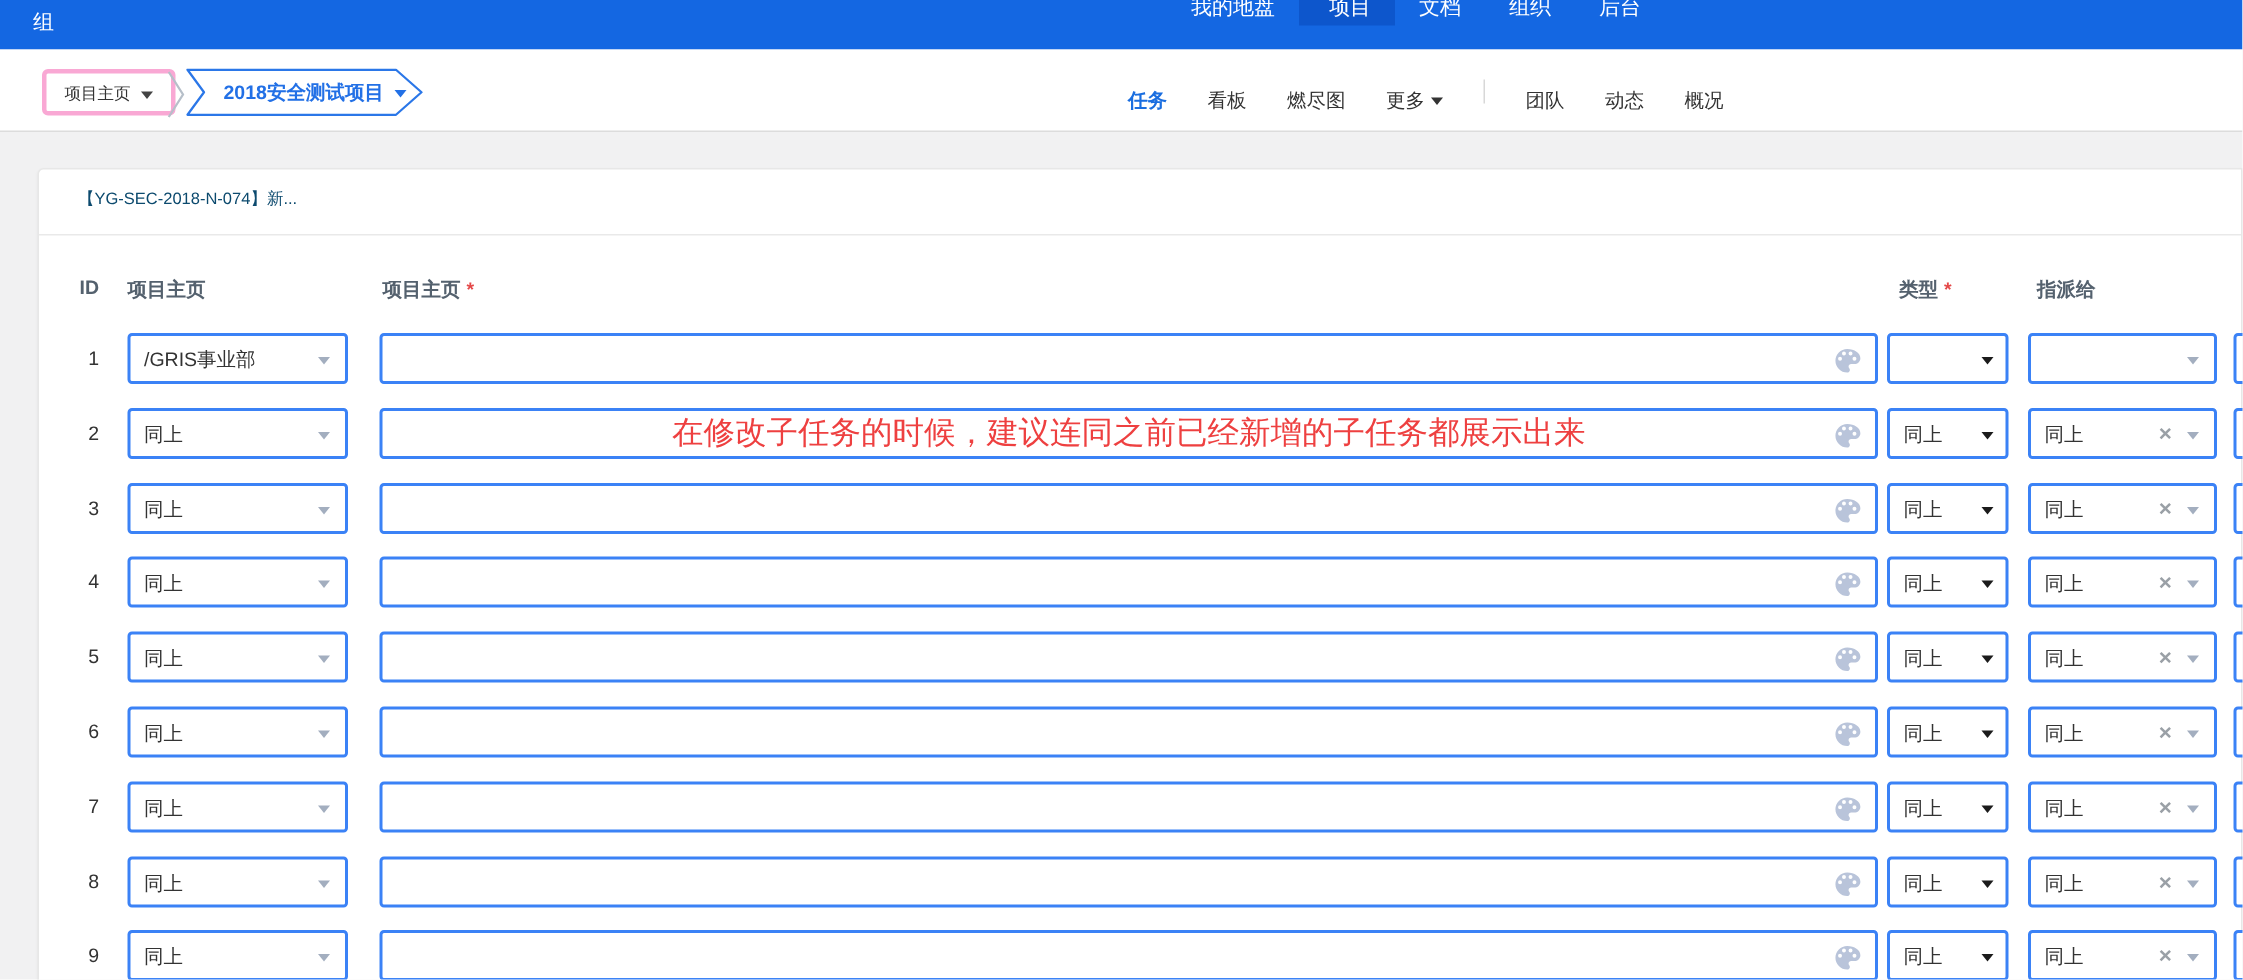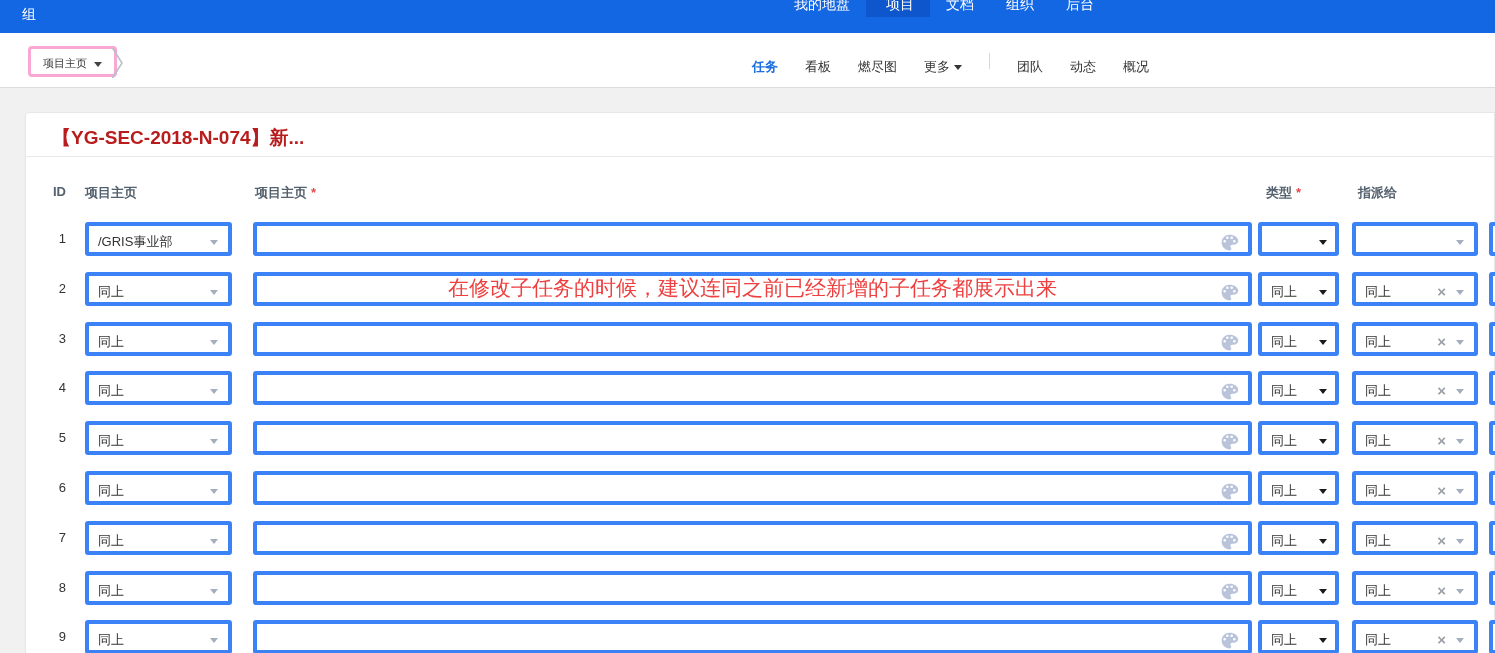--- a/index.html
+++ b/index.html
@@ -23,28 +23,28 @@
   .proj-chip{position:absolute;left:122px;top:12px;width:162px;height:33px;cursor:pointer;}
   .proj-chip .txt{position:absolute;left:27px;top:0;line-height:33px;font-size:13px;font-weight:bold;color:#2270e6;white-space:nowrap;}
   .proj-chip .caret-down{border-top-color:#2270e6;}
   .tabs{position:absolute;left:752px;top:0;height:55px;display:flex;align-items:center;gap:27px;}
   .tab{font-size:13px;color:#333;cursor:pointer;white-space:nowrap;margin-top:12px;}
   .tab.active{color:#1a6ee0;font-weight:bold;}
   .tab .caret-down{border-top-color:#333;margin-left:4px;}
   .tab-divider{width:1px;height:16px;background:#d8d8d8;}
   
   .card{position:absolute;left:25px;top:112px;width:1470px;height:545px;background:#fff;border:1px solid #e7e7e7;border-radius:4px 0 0 0;box-sizing:border-box;box-shadow:0 1px 2px rgba(0,0,0,.04);}
-  .form-title{position:absolute;left:52px;top:125px;font-size:19px;font-weight:bold;color:#b91c1c;white-space:nowrap;}
+  .form-title{position:absolute;left:52px;top:125px;font-size:11px;font-weight:normal;color:#0c4a6e;white-space:nowrap;}
   .title-divider{position:absolute;left:26px;top:156px;width:1468px;height:1px;background:#e9e9e9;}
   .col-head{position:absolute;top:184px;font-size:13px;font-weight:bold;color:#54616e;white-space:nowrap;}
   .req{color:#e44848;margin-left:4px;font-weight:bold;}
   
   .cell{position:absolute;height:34px;box-sizing:border-box;}
   .row-id{width:22px;left:44px;text-align:right;font-size:13px;color:#333;line-height:34px;}
-  .box{background:#fff;border:4px solid #3b82f6;border-radius:3px;}
+  .box{background:#fff;border:2px solid #3b82f6;border-radius:3px;}
   .sel-module{left:85px;width:147px;}
   .inp-name{left:253px;width:999px;}
   .sel-type{left:1258px;width:81px;}
   .sel-assignee{left:1352px;width:126px;}
   .sliver{left:1489px;width:14px;}
   .sel-txt{position:absolute;left:9px;top:0;line-height:32px;font-size:13px;color:#333;white-space:nowrap;}
   .tri{position:absolute;width:0;height:0;border-left:4px solid transparent;border-right:4px solid transparent;border-top:5px solid #a3aebf;top:14px;}
   .tri.gray{right:10px;}
   .tri.black{right:8px;border-top-color:#1b1b1b;}
   .clear-x{position:absolute;right:28px;top:0;line-height:32px;font-size:15px;font-weight:bold;color:#9aa0a6;cursor:pointer;}
@@ -73,20 +73,26 @@
         <span class="lbl">后台</span>
       </div>
     </div>
 </div>
 
 <div class="subbar">
   <div class="btn-home"><span>项目主页</span><span class="caret-down"></span></div>
   <svg class="crumb-sep" width="13" height="32" viewBox="0 0 13 32">
       <path d="M1.5 1 L11 16 L1.5 31" fill="none" stroke="#b6bfc9" stroke-width="1.5"></path>
     </svg>
+  <div class="proj-chip">
+    <svg width="162" height="33" viewBox="0 0 162 33">
+        <path d="M3 1.5 H142 L159 16.5 L142 31.5 H3 L14 16.5 Z" fill="#fff" stroke="#2b77e8" stroke-width="1.5" stroke-linejoin="round"></path>
+      </svg>
+    <span class="txt"><span>2018安全测试项目</span><span class="caret-down"></span></span>
+  </div>
   <div class="tabs">
       <div class="tab active"><span>任务</span></div>
       <div class="tab"><span>看板</span></div>
       <div class="tab"><span>燃尽图</span></div>
       <div class="tab"><span>更多</span><span class="caret-down"></span></div>
       <div class="tab-divider"></div>
       <div class="tab"><span>团队</span></div>
       <div class="tab"><span>动态</span></div>
       <div class="tab"><span>概况</span></div>
     </div>

